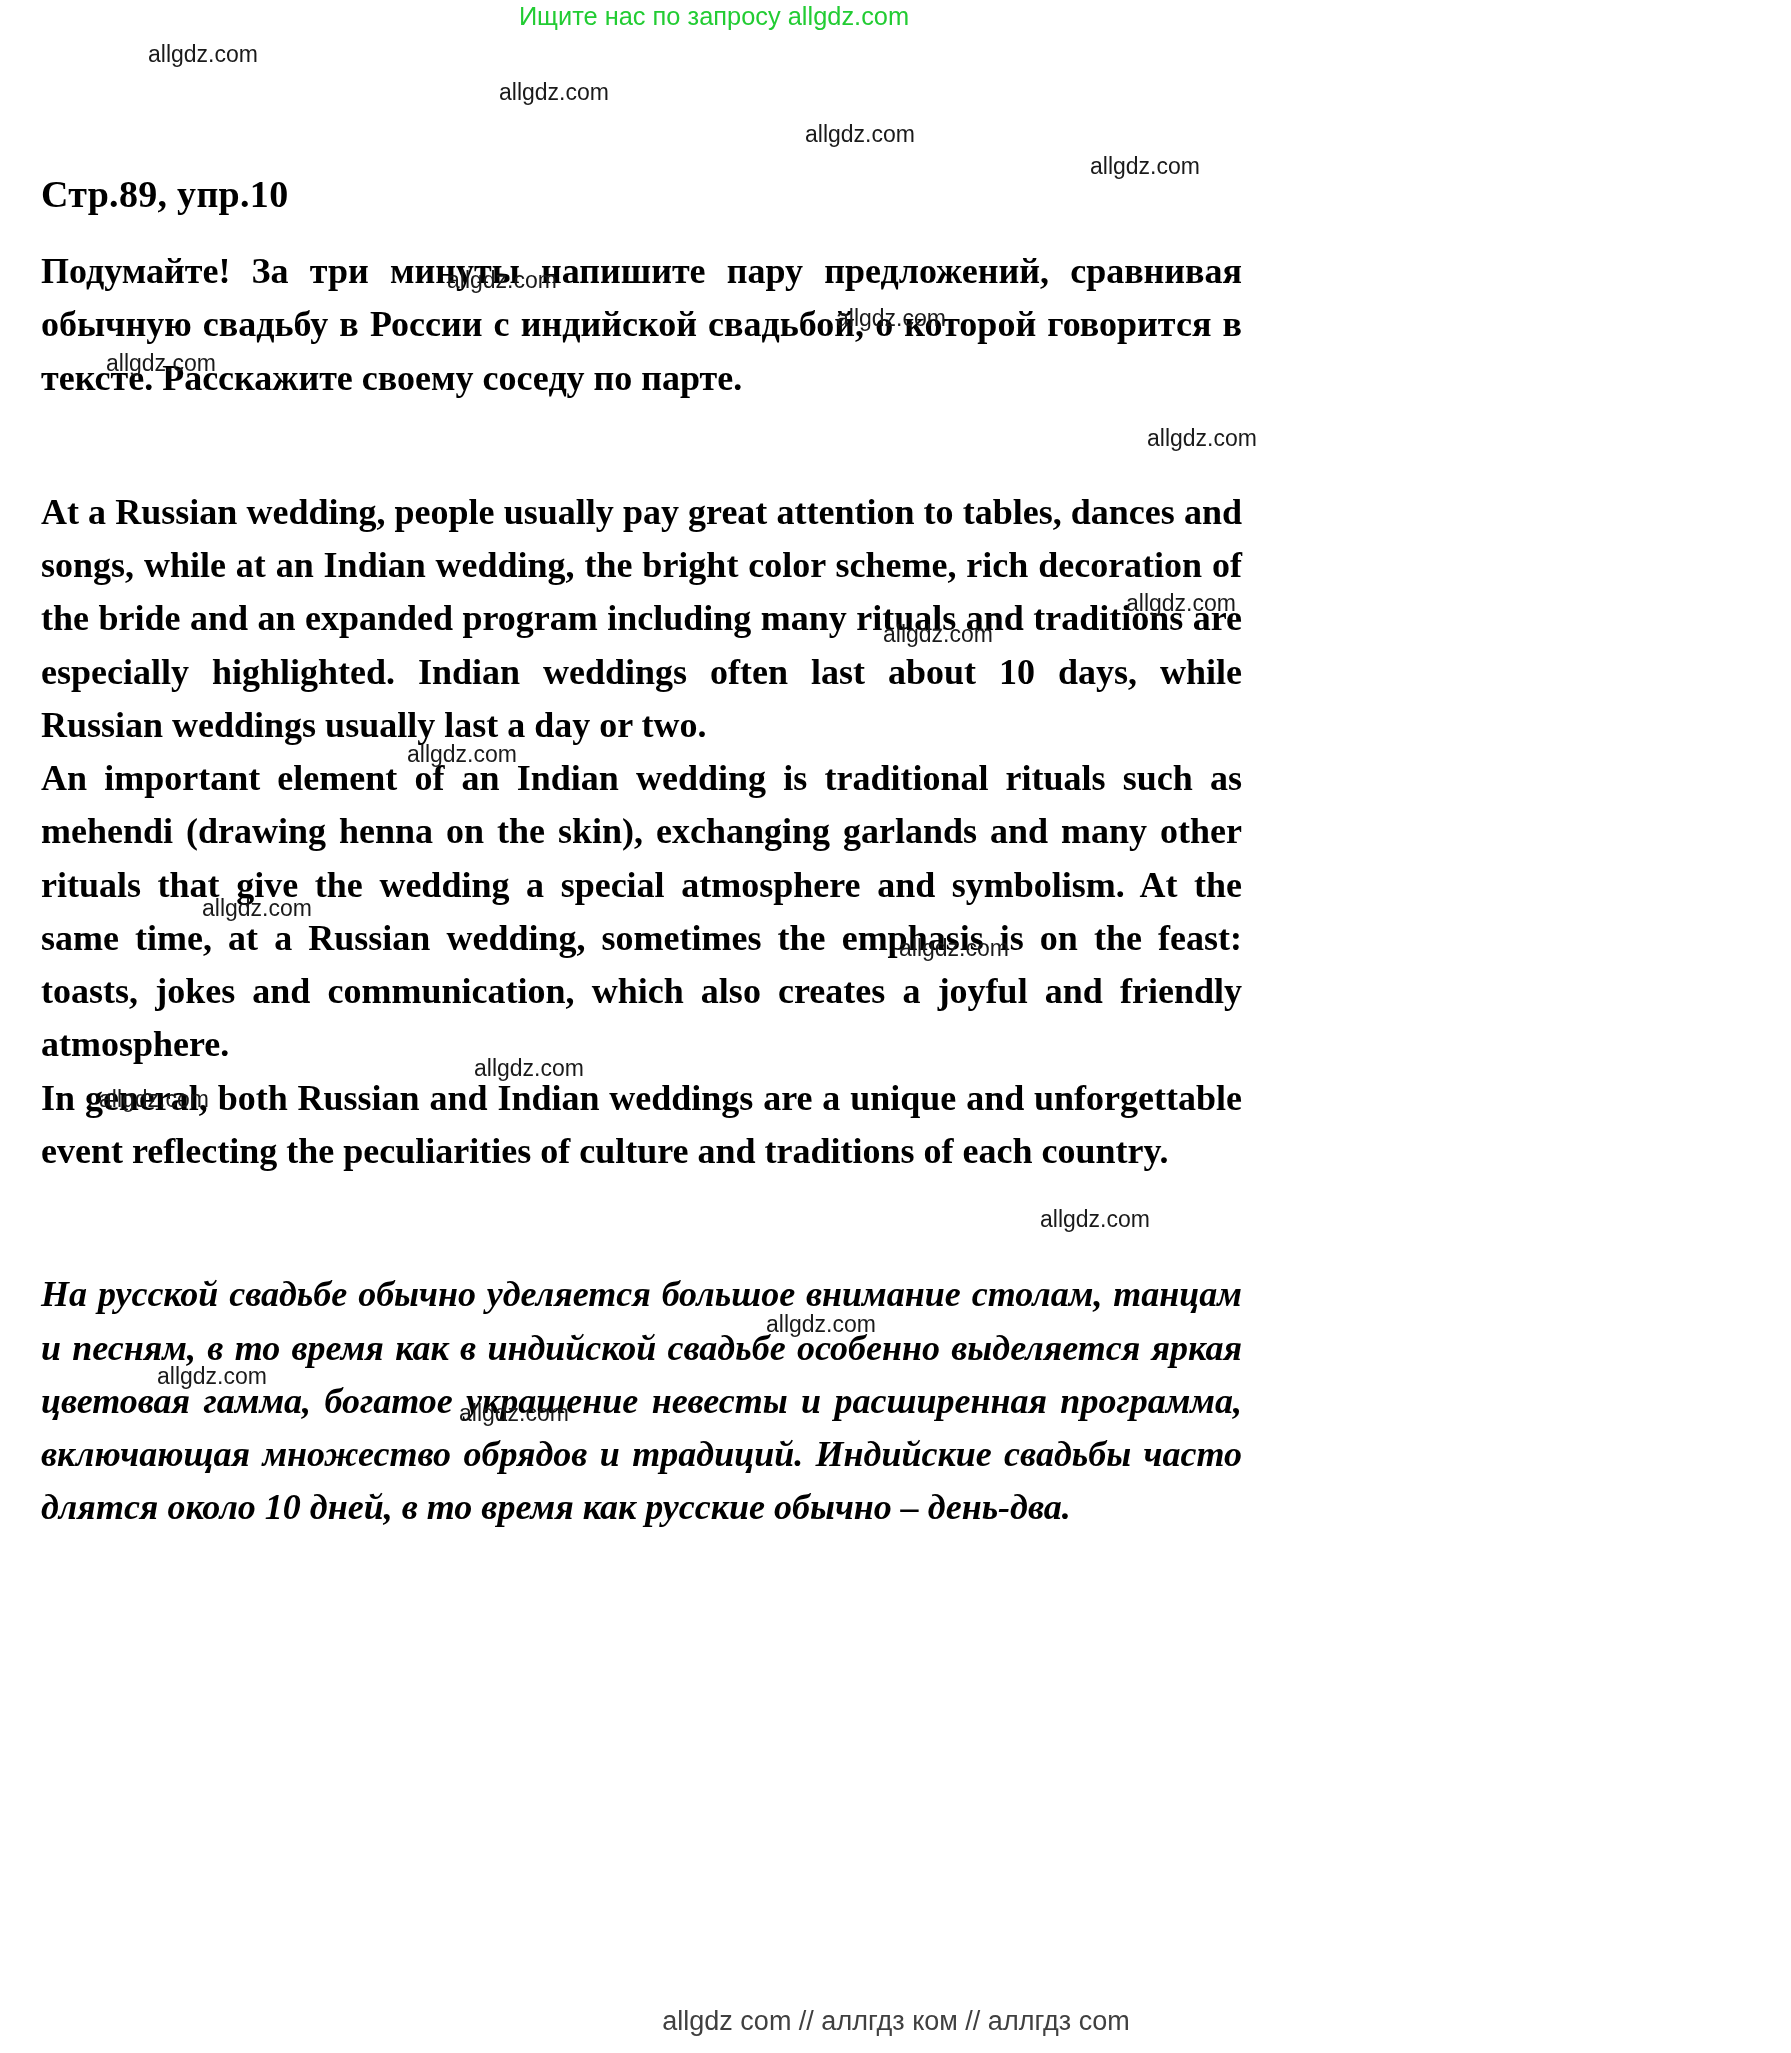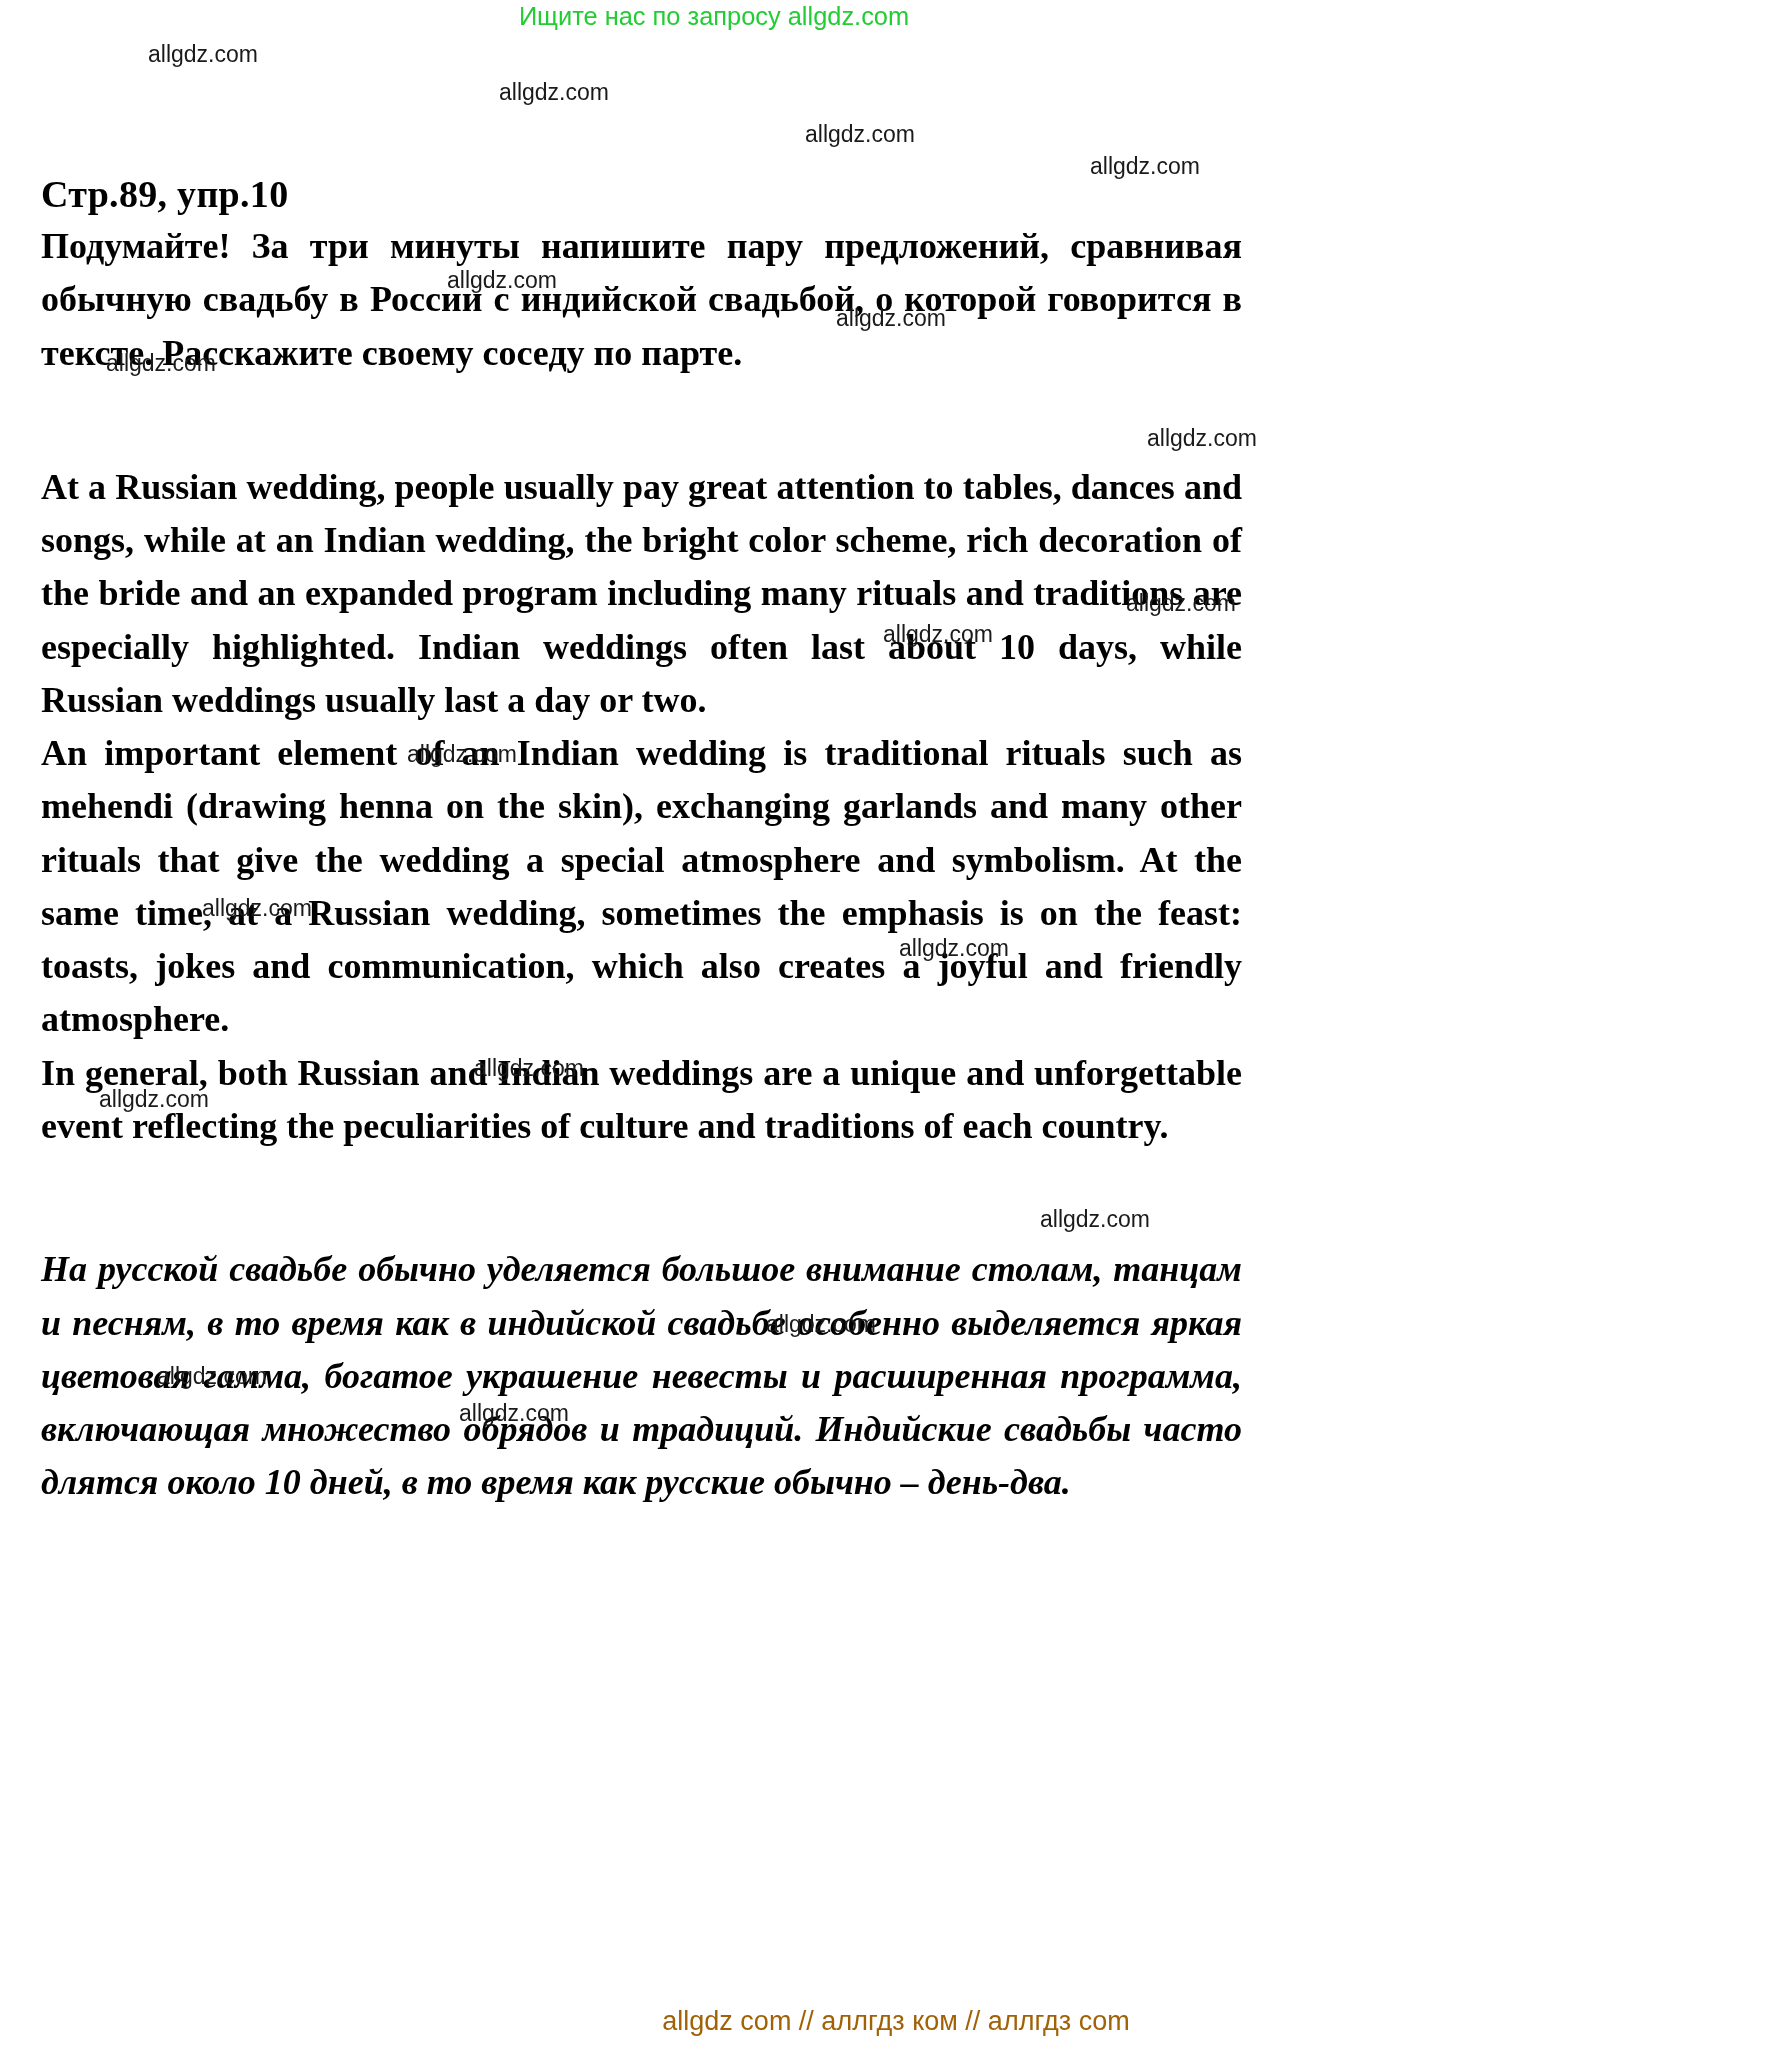--- a/index.html
+++ b/index.html
@@ -54,21 +54,21 @@
     left: 41px;
     top: 175px;
     width: 1201px;
     z-index: 2;
   }
 
   .exercise-title {
     font-weight: bold;
     font-size: 38px;
     line-height: 1.0;
-    margin: 0 0 7px 0;
+    margin: 0 0 32px 0;
     letter-spacing: 0.3px;
   }
 
   p.para {
     margin: 0;
     font-size: 36px;
     line-height: 1.48;
     text-align: justify;
     text-justify: inter-word;
     hyphens: none;
@@ -143,16 +143,16 @@
     <p class="para eng">An important element of an Indian wedding is traditional rituals such as mehendi (drawing henna on the skin), exchanging garlands and many other rituals that give the wedding a special atmosphere and symbolism. At the same time, at a Russian wedding, sometimes the emphasis is on the feast: toasts, jokes and communication, which also creates a joyful and friendly atmosphere.</p>
 
     <p class="para eng">In general, both Russian and Indian weddings are a unique and unforgettable event reflecting the peculiarities of culture and traditions of each country.</p>
 
     <div class="gap-lg"></div>
 
     <p class="para ru-trans">На русской свадьбе обычно уделяется большое внимание столам, танцам и песням, в то время как в индийской свадьбе особенно выделяется яркая цветовая гамма, богатое украшение невесты и расширенная программа, включающая множество обрядов и традиций. Индийские свадьбы часто длятся около 10 дней, в то время как русские обычно – день-два.</p>
 
   </div>
 
-  <div class="site-footer" style="color: #a16207;">allgdz com  //  аллгдз ком  //  аллгдз com</div>
+  <div class="site-footer" style="color: #404040;">allgdz com  //  аллгдз ком  //  аллгдз com</div>
 
 </div>
 
 
 </body></html>

